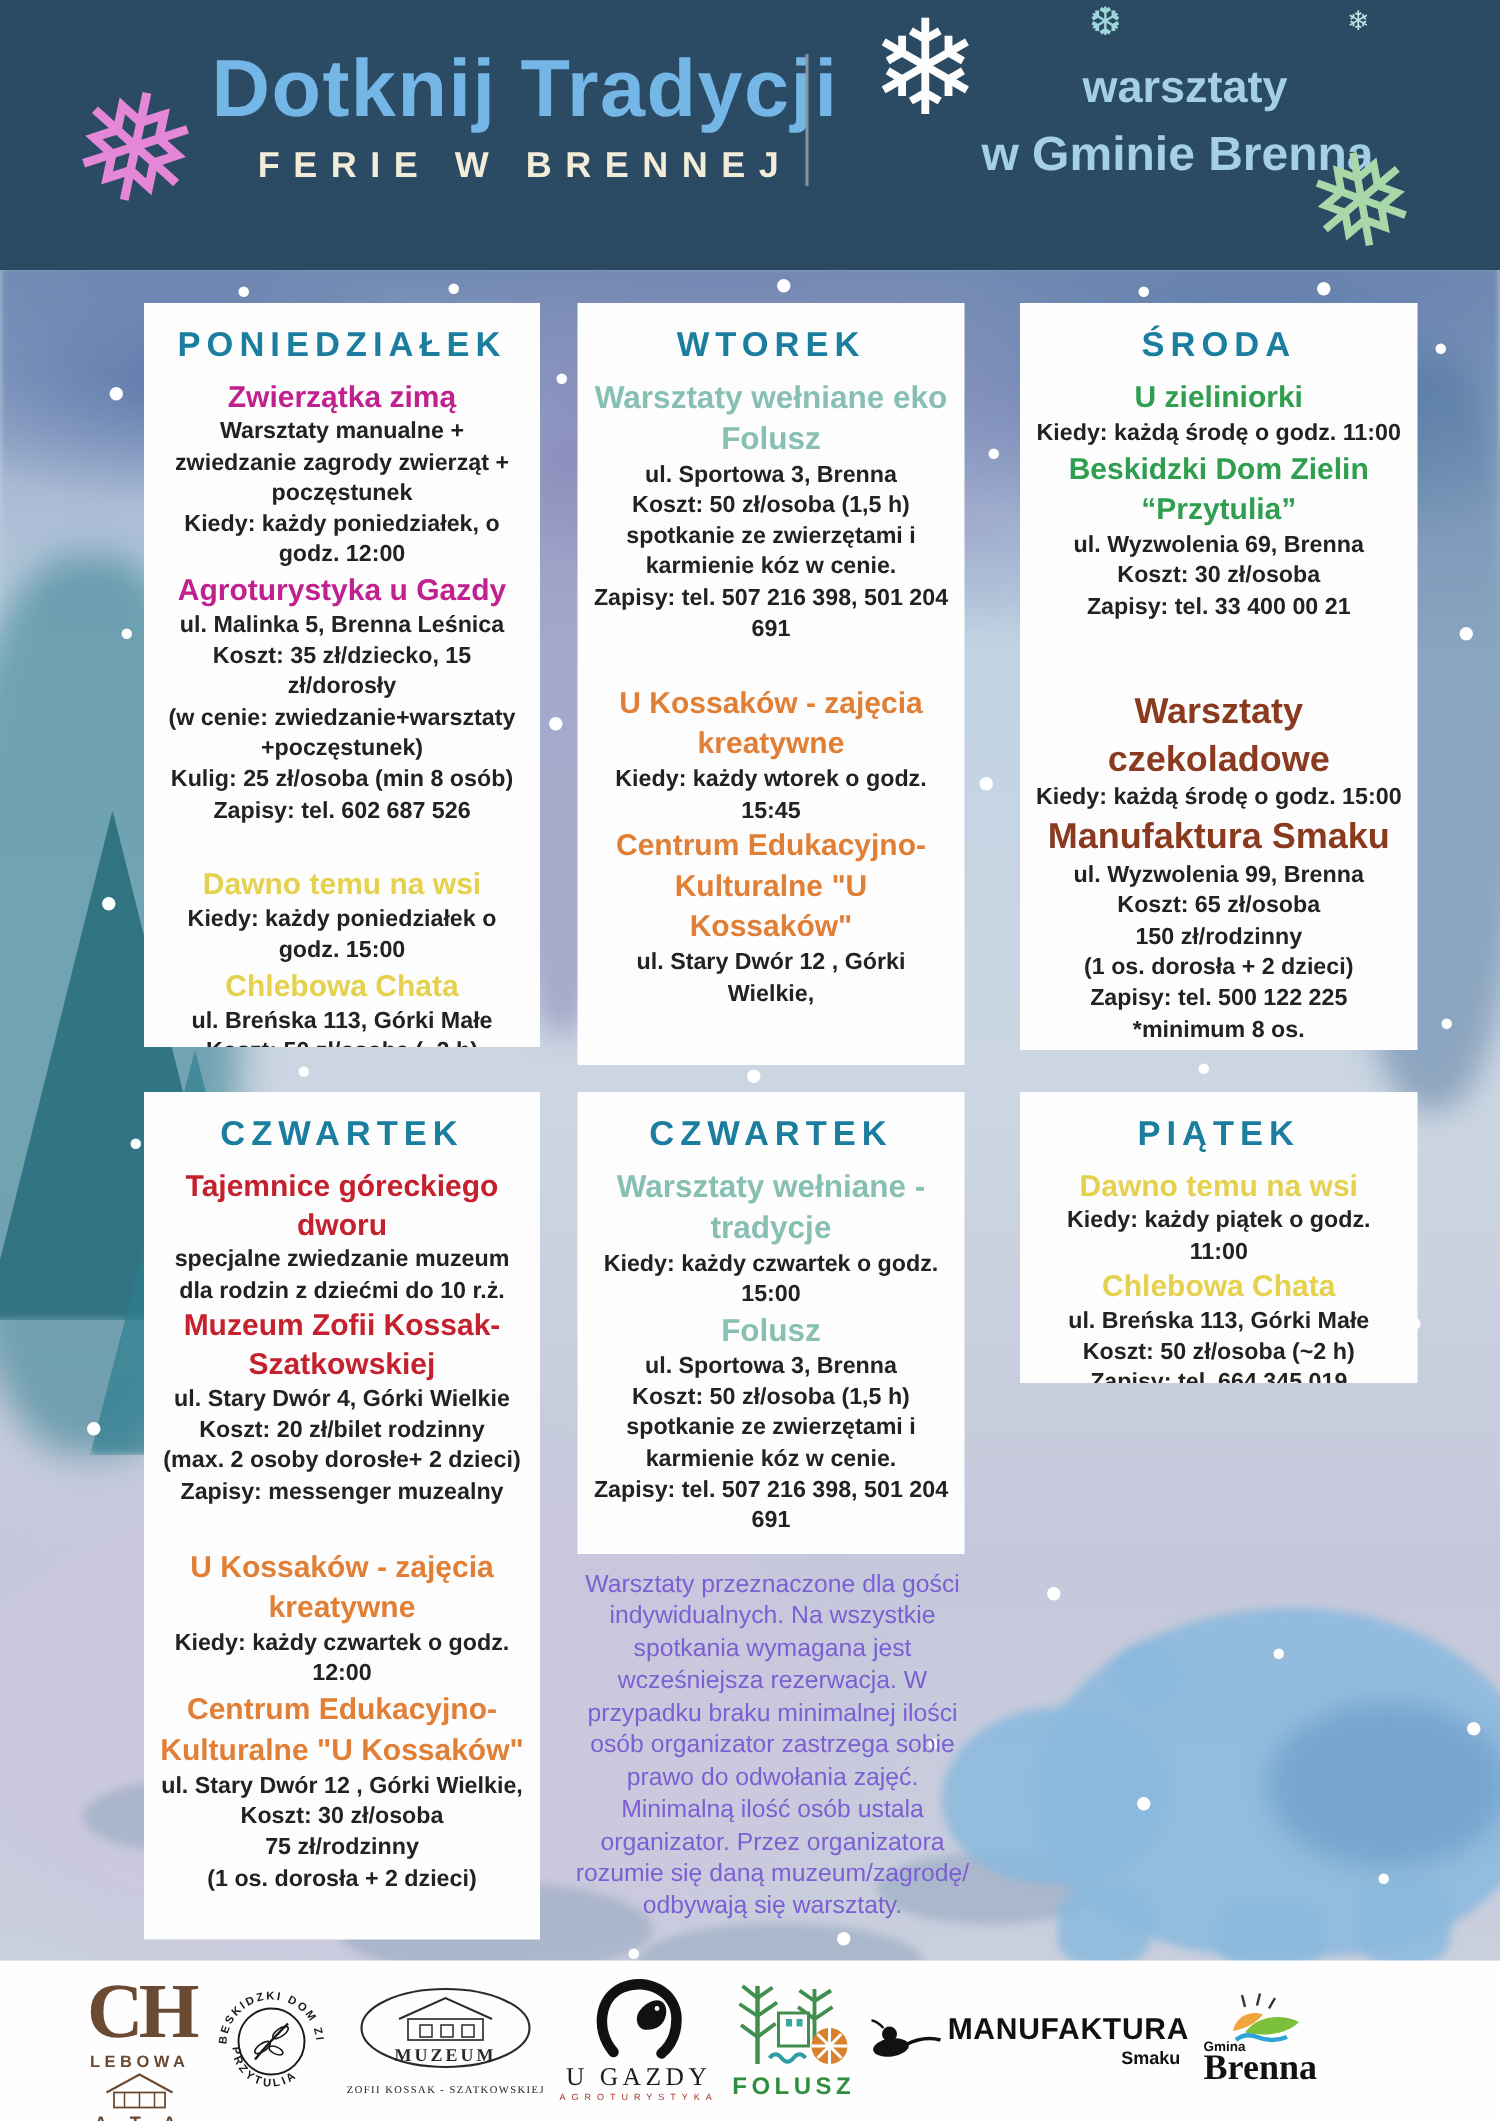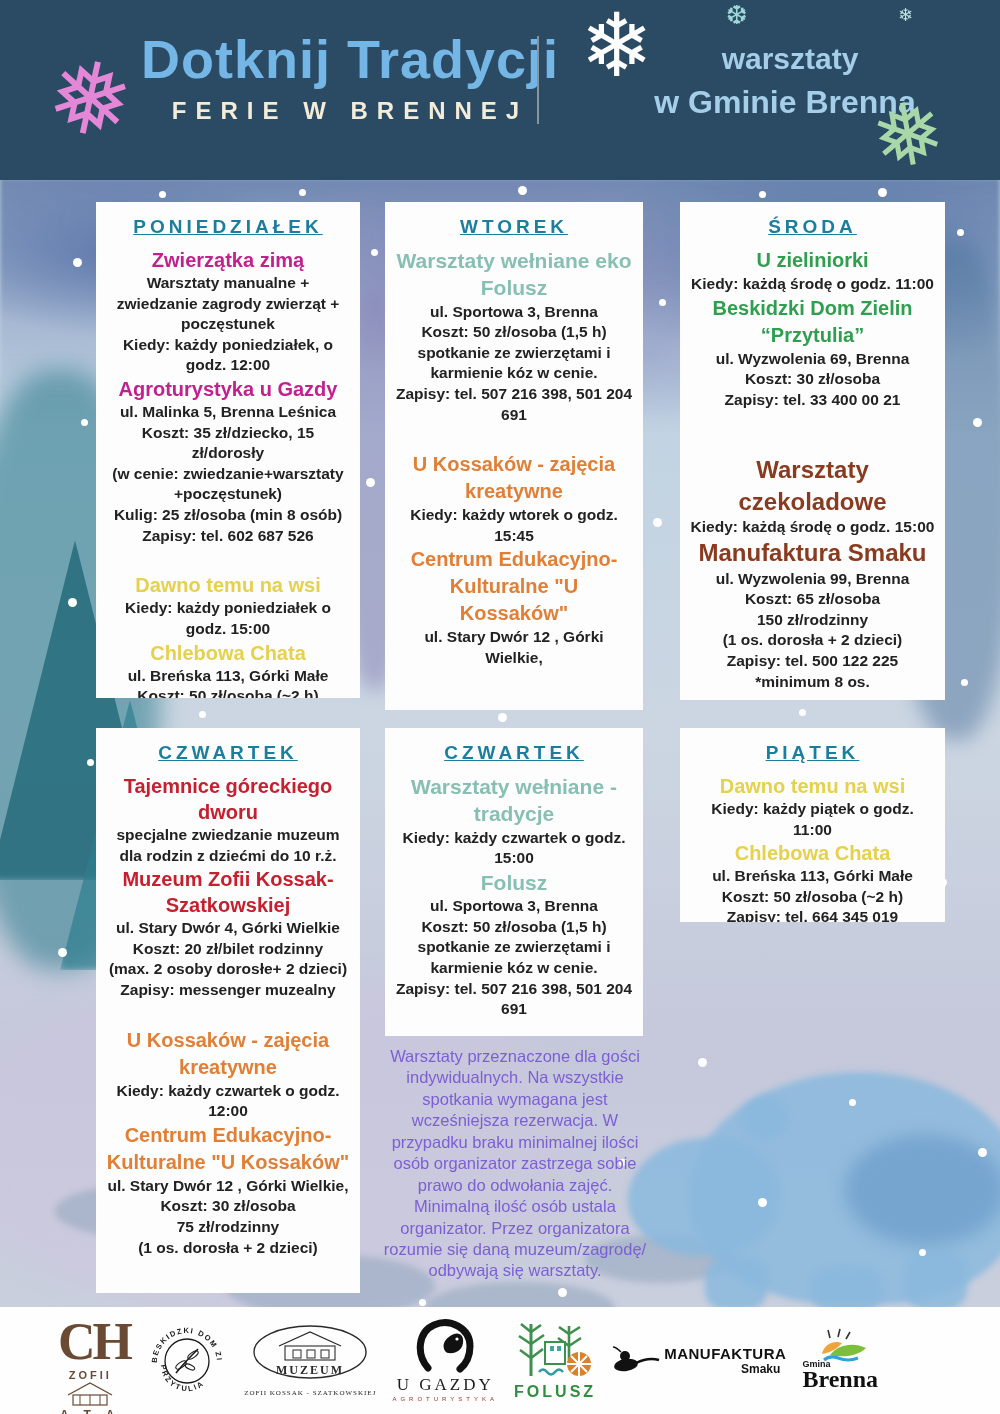--- a/index.html
+++ b/index.html
@@ -75,21 +75,21 @@
   .fl-blue-b{left:46px;top:1308px;font-size:62px;color:#79c2e6;}
   .fl-green-b{left:892px;top:1316px;font-size:76px;color:#a4d6ae;}
   
   .card{position:absolute;background:#fdfdfd;text-align:center;padding:14px 10px 10px;box-sizing:border-box;overflow:hidden;}
   #card-mon{left:96px;top:202px;width:264px;height:496px;}
   #card-tue{left:385px;top:202px;width:258px;height:508px;}
   #card-wed{left:680px;top:202px;width:265px;height:498px;}
   #card-thu1{left:96px;top:728px;width:264px;height:565px;}
   #card-thu2{left:385px;top:728px;width:258px;height:308px;}
   #card-fri{left:680px;top:728px;width:265px;height:194px;}
-  .day{color:#1b7e9f;font-size:19px;font-weight:bold;letter-spacing:4px;margin-bottom:9px;text-decoration:underline;}
+  .day{color:#1b7e9f;font-size:23px;font-weight:bold;letter-spacing:4px;margin-bottom:9px;}
   .ln{line-height:1.33;}
   .s-body{color:#222;font-size:15.5px;font-weight:bold;}
   .s-magenta{color:#c0218e;font-size:20px;font-weight:bold;line-height:1.3;}
   .s-yellow{color:#e5d14d;font-size:20px;font-weight:bold;line-height:1.3;}
   .s-seafoam{color:#87bfb2;font-size:21px;font-weight:bold;line-height:1.3;}
   .s-orange{color:#e07f35;font-size:20px;font-weight:bold;line-height:1.35;}
   .s-green{color:#2f9e4e;font-size:20px;font-weight:bold;line-height:1.35;}
   .s-brown{color:#8a3a1e;font-size:24px;font-weight:bold;line-height:1.3;}
   .s-red{color:#c5202e;font-size:20px;font-weight:bold;line-height:1.3;}
   .gap-md{margin-top:26px;}
@@ -111,21 +111,21 @@
   
   .mz-sub{font-size:7px;letter-spacing:1px;margin-top:1px;font-family:"Liberation Serif",serif;}
   
   .ug-t{font-family:"Liberation Serif",serif;font-size:17px;letter-spacing:3px;color:#1c1c1c;margin-top:1px;}
   .ug-s{font-size:6px;letter-spacing:4px;color:#a23327;margin-top:1px;}
   
   .fo-t{font-size:16px;font-weight:bold;letter-spacing:3px;color:#2f8f3f;margin-top:1px;}
   
   .manu{flex-direction:row;align-items:center;}
   .ma-col{display:flex;flex-direction:column;align-items:flex-end;margin-left:4px;}
-  .ma-t{font-size:15px;font-weight:bold;letter-spacing:.5px;color:#111;}
+  .ma-t{font-size:20px;font-weight:bold;letter-spacing:.5px;color:#111;}
   .ma-s{font-size:12px;font-weight:bold;color:#111;margin-right:6px;}
   
   .br-wrap{position:relative;margin-top:-4px;}
   .br-g{position:absolute;left:0;top:-7px;font-size:9px;font-weight:bold;color:#111;}
   .br-t{font-size:24px;font-weight:bold;color:#111;font-family:"Liberation Serif",serif;}
 </style>
 </head>
 <body>
 
 <div id="poster">
@@ -264,21 +264,21 @@
   </div>
 
   <div class="note">Warsztaty przeznaczone dla gości indywidualnych. Na wszystkie spotkania wymagana jest wcześniejsza rezerwacja. W przypadku braku minimalnej ilości osób organizator zastrzega sobie prawo do odwołania zajęć. Minimalną ilość osób ustala organizator. Przez organizatora rozumie się daną muzeum/zagrodę/ odbywają się warsztaty.</div>
 
   <div class="footer"></div>
   <div class="logos">
 
     <div class="logo chlebowa">
       <span class="ch-main">CH</span>
       <span class="ch-col">
-        <span class="ch-top">ZOFII</span>
+        <span class="ch-top">LEBOWA</span>
         <svg width="52" height="26" viewBox="0 0 52 26">
           <polyline points="4,14 26,2 48,14" fill="none" stroke="#6b4a33" stroke-width="1.4"></polyline>
           <rect x="9" y="14" width="34" height="10" fill="none" stroke="#6b4a33" stroke-width="1.2"></rect>
           <line x1="16" y1="14" x2="16" y2="24" stroke="#6b4a33" stroke-width="1"></line>
           <line x1="26" y1="14" x2="26" y2="24" stroke="#6b4a33" stroke-width="1"></line>
           <line x1="36" y1="14" x2="36" y2="24" stroke="#6b4a33" stroke-width="1"></line>
         </svg>
         <span class="ch-bot">A T A</span>
       </span>
     </div>

